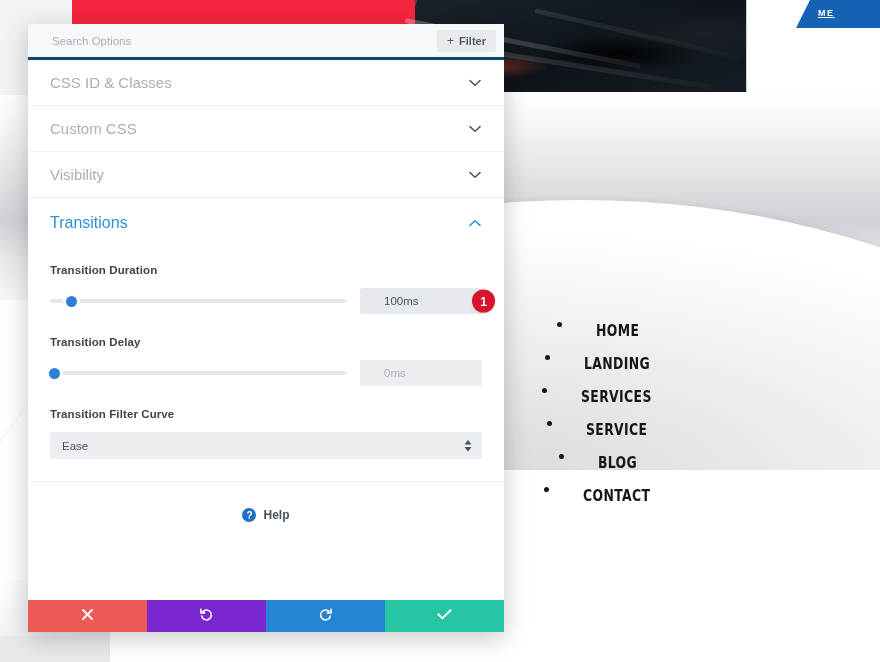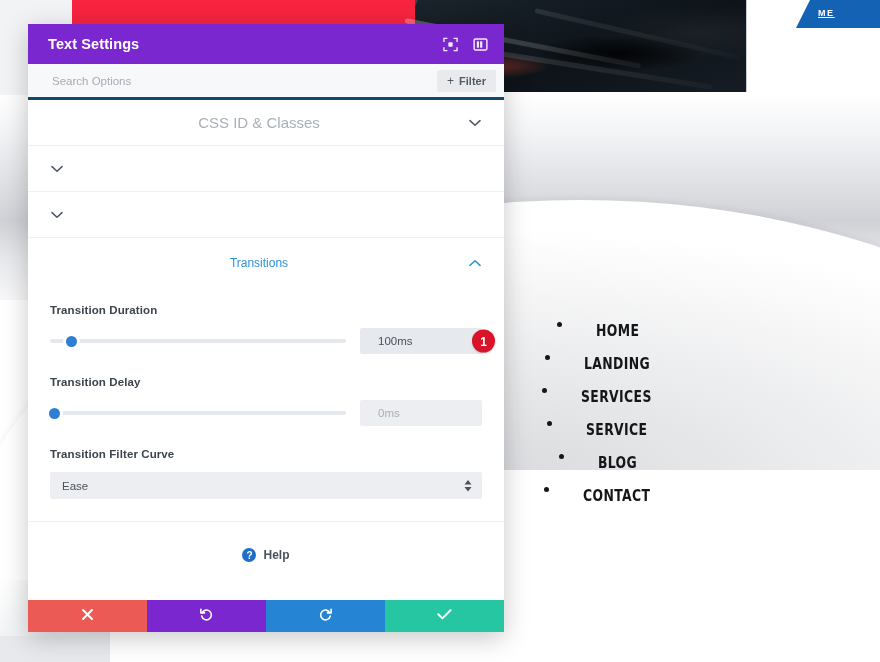--- a/index.html
+++ b/index.html
@@ -118,42 +118,42 @@
   .m-filter{
     background:#e8eaee;color:#535b65;font-size:11px;font-weight:700;
     padding:5px 10px;border-radius:2px;display:flex;align-items:center;gap:5px;cursor:pointer;
   }
   .m-filter .plus{font-size:12px;font-weight:400;line-height:1;}
 
   .m-body{flex:1;overflow-y:auto;background:#fff;}
 
   .acc{
     border-bottom:1px solid #eef0f2;
-    padding:0 22px;height:45px;display:flex;align-items:center;cursor:pointer;text-align:center;
+    padding:0 22px;height:45px;display:flex;align-items:center;cursor:pointer;
   }
   .acc-title{flex:1;font-size:15px;color:#a9afb8;font-weight:400;}
   .acc.open .acc-title{color:#2d93d6;}
   .acc .chev{width:14px;height:14px;display:flex;align-items:center;justify-content:center;color:#4c5561;}
   .acc.open .chev{color:#2d93d6;}
 
   .acc-panel{padding:2px 22px 22px 22px;border-bottom:1px solid #eef0f2;}
   .fld{margin-top:14px;}
   .fld-label{font-size:11.5px;font-weight:700;color:#3d444d;margin-bottom:12px;letter-spacing:.1px;}
 
   .slider-row{display:flex;align-items:center;gap:14px;}
   .slider{position:relative;flex:1;height:16px;display:flex;align-items:center;}
   .slider-track{position:absolute;left:0;right:0;height:4px;background:#e5e8ec;border-radius:2px;}
   .slider-handle{
     position:absolute;width:11px;height:11px;border-radius:50%;background:#2d7fd3;
     box-shadow:0 0 0 3px rgba(255,255,255,.95);
   }
   .num-input{
     width:122px;height:26px;background:#eceef2;border:0;border-radius:2px;outline:none;
     font-family:"Liberation Sans",sans-serif;font-size:11.5px;color:#4a525c;
-    padding:0 18px;box-sizing:border-box;
+    padding:0 24px;box-sizing:border-box;
   }
   .num-input::placeholder{color:#a9afb8;}
   .num-input.focused{background:#e6e9ee;}
   .num-wrap{position:relative;display:flex;align-items:center;}
   .badge{
     position:absolute;right:-13px;top:50%;transform:translateY(-50%);
     width:23px;height:23px;border-radius:50%;background:#d8132a;color:#fff;
     font-size:12px;font-weight:700;display:flex;align-items:center;justify-content:center;
     box-shadow:0 1px 2px rgba(0,0,0,.2);
   }
@@ -231,38 +231,20 @@
     </div>
     <div class="m-item">
       <span class="m-bullet"></span>
       <span class="m-label">CONTACT</span>
     </div>
   </nav>
 </div>
 
 <div id="modal">
 
-  <div class="m-header">
-    <div class="m-title">Text Settings</div>
-    <div class="m-hicons">
-      <div class="m-hicon">
-        <svg width="15" height="15" viewBox="0 0 16 16" fill="none">
-          <path d="M1 4.5V1.5h3M12 1.5h3v3M15 11.5v3h-3M4 14.5H1v-3" stroke="#fff" stroke-width="1.4" stroke-linecap="square"></path>
-          <rect x="5.7" y="5.7" width="4.6" height="4.6" rx="1" fill="#fff"></rect>
-        </svg>
-      </div>
-      <div class="m-hicon">
-        <svg width="15" height="15" viewBox="0 0 16 16" fill="none">
-          <rect x="1.2" y="2.2" width="13.6" height="11.6" rx="1.2" stroke="#fff" stroke-width="1.5"></rect>
-          <rect x="4.1" y="4.6" width="2.3" height="6.8" fill="#fff"></rect>
-          <rect x="7.6" y="4.6" width="2.3" height="6.8" fill="#fff"></rect>
-        </svg>
-      </div>
-    </div>
-  </div>
 
 
   <div class="m-search">
     <input class="m-search-input" type="text" placeholder="Search Options" style="">
     <div class="m-filter">
       <span class="plus">+</span>
       <span>Filter</span>
     </div>
   </div>
 
@@ -271,37 +253,39 @@
     <div class="acc">
       <div class="acc-title">CSS ID &amp; Classes</div>
       <div class="chev">
         <svg width="12" height="8" viewBox="0 0 12 8" fill="none">
             <path d="M1 1.6L6 6.2l5-4.6" stroke="currentColor" stroke-width="1.5" stroke-linecap="round" stroke-linejoin="round"></path>
           </svg>
       </div>
     </div>
 
     <div class="acc">
+      <div class="acc-title">Custom CSS</div>
       <div class="chev">
         <svg width="12" height="8" viewBox="0 0 12 8" fill="none">
             <path d="M1 1.6L6 6.2l5-4.6" stroke="currentColor" stroke-width="1.5" stroke-linecap="round" stroke-linejoin="round"></path>
           </svg>
       </div>
     </div>
 
     <div class="acc">
+      <div class="acc-title">Visibility</div>
       <div class="chev">
         <svg width="12" height="8" viewBox="0 0 12 8" fill="none">
             <path d="M1 1.6L6 6.2l5-4.6" stroke="currentColor" stroke-width="1.5" stroke-linecap="round" stroke-linejoin="round"></path>
           </svg>
       </div>
     </div>
 
     <div class="acc open" style="border-bottom:none;height:50px;">
-      <div class="acc-title" style="font-size:12px;">Transitions</div>
+      <div class="acc-title" style="font-size:16px;">Transitions</div>
       <div class="chev">
         <svg width="12" height="8" viewBox="0 0 12 8" fill="none">
             <path d="M1 6.4L6 1.8l5 4.6" stroke="currentColor" stroke-width="1.5" stroke-linecap="round" stroke-linejoin="round"></path>
           </svg>
       </div>
     </div>
 
     <div class="acc-panel">
 
       <div class="fld">

